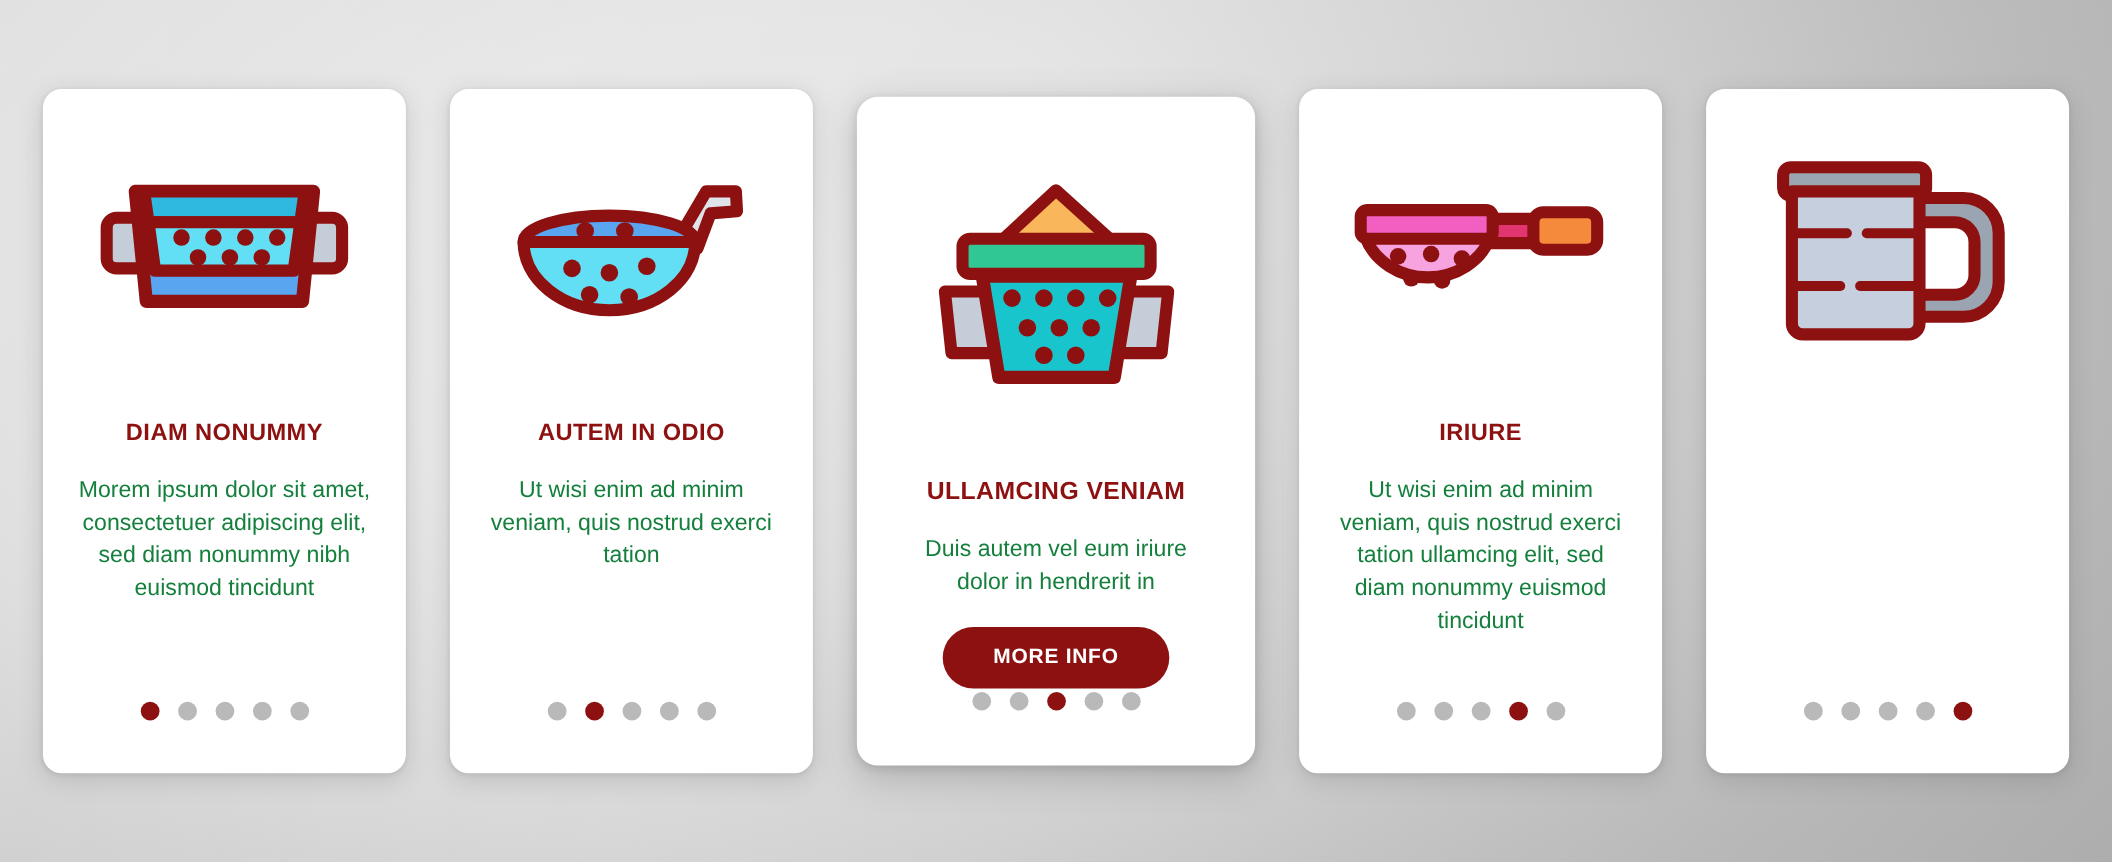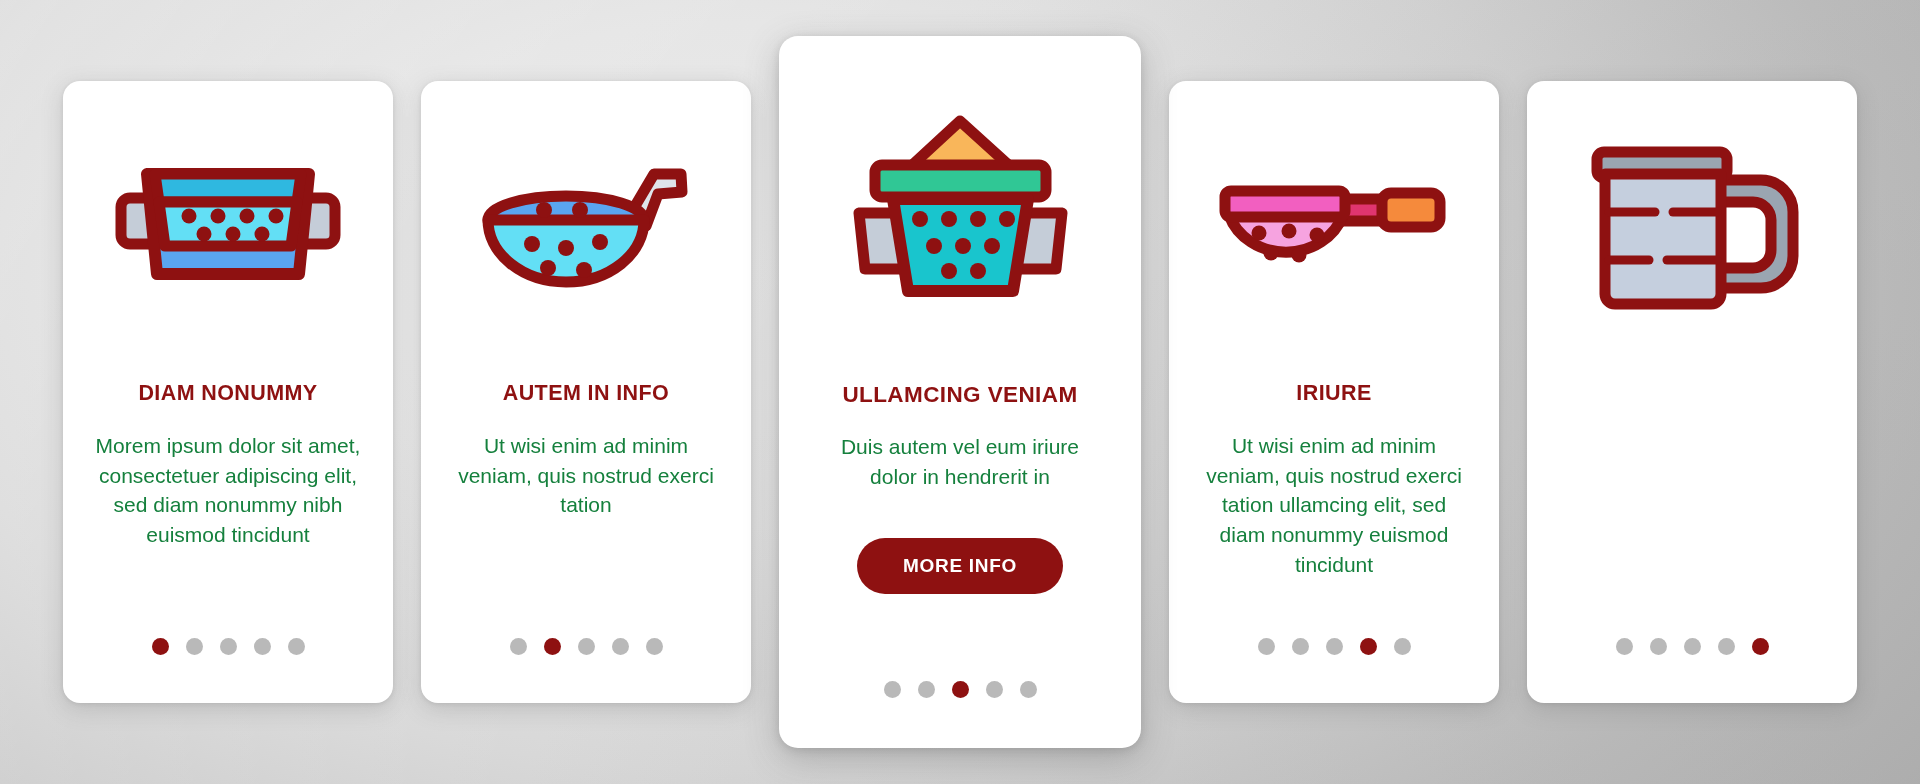--- a/index.html
+++ b/index.html
@@ -20,37 +20,37 @@
   #bg-gradient-2 {
     position: absolute; inset: 0;
     background: linear-gradient(123deg, rgba(255,255,255,0.30) 0%, rgba(255,255,255,0.05) 42%, rgba(150,150,150,0.18) 72%, rgba(140,140,140,0.28) 100%);
   }
   #cards-row {
     position: absolute;
     inset: 0;
     display: flex;
     align-items: center;
     justify-content: center;
-    gap: 28px;
+    gap: 40px;
   }
   .card {
     background: #ffffff;
     border-radius: 17px;
     width: 330px;
     height: 622px;
     display: flex;
     flex-direction: column;
     align-items: center;
     position: relative;
     box-shadow: 0 6px 22px rgba(90,90,90,0.22), 0 1px 4px rgba(90,90,90,0.14);
     padding: 0 22px;
   }
   .card.featured {
     width: 362px;
-    height: 712px;
+    height: 608px;
     border-radius: 19px;
     box-shadow: 0 10px 34px rgba(80,80,80,0.30), 0 2px 8px rgba(80,80,80,0.18);
     z-index: 5;
   }
   .icon-wrap {
     height: 300px;
     display: flex;
     align-items: center;
     justify-content: center;
     width: 100%;
@@ -69,21 +69,21 @@
   .card-body {
     color: #15803d;
     font-size: 21px;
     line-height: 1.42;
     text-align: center;
     margin-top: 24px;
     max-width: 270px;
   }
   .card.featured .card-body { max-width: 268px; }
   .more-info-btn {
-    margin-top: 46px;
+    margin-top: 26px;
     background: #8e1111;
     color: #ffffff;
     border: none;
     border-radius: 30px;
     font-size: 19px;
     font-weight: bold;
     letter-spacing: 0.7px;
     padding: 17px 46px;
     cursor: pointer;
     font-family: "Liberation Sans", sans-serif;
@@ -147,21 +147,21 @@
       <path d="M12 76 A78 62 0 0 0 168 76 Z" fill="#63dff5" stroke="#8e1111" stroke-width="11" stroke-linejoin="round"></path>
       <circle cx="68" cy="66" r="8" fill="#8e1111"></circle>
           <circle cx="104" cy="66" r="8" fill="#8e1111"></circle>
       <circle cx="56" cy="100" r="8" fill="#8e1111"></circle>
           <circle cx="90" cy="104" r="8" fill="#8e1111"></circle>
           <circle cx="124" cy="98" r="8" fill="#8e1111"></circle>
           <circle cx="72" cy="124" r="8" fill="#8e1111"></circle>
           <circle cx="108" cy="126" r="8" fill="#8e1111"></circle>
     </svg>
       </div>
-      <div class="card-title">AUTEM IN INFO</div>
+      <div class="card-title">AUTEM IN ODIO</div>
       <div class="card-body">Ut wisi enim ad minim veniam, quis nostrud exerci tation</div>
       <div class="dots">
         <span class="dot"></span>
         <span class="dot active"></span>
         <span class="dot"></span>
         <span class="dot"></span>
         <span class="dot"></span>
       </div>
     </div>
     <div class="card featured">

